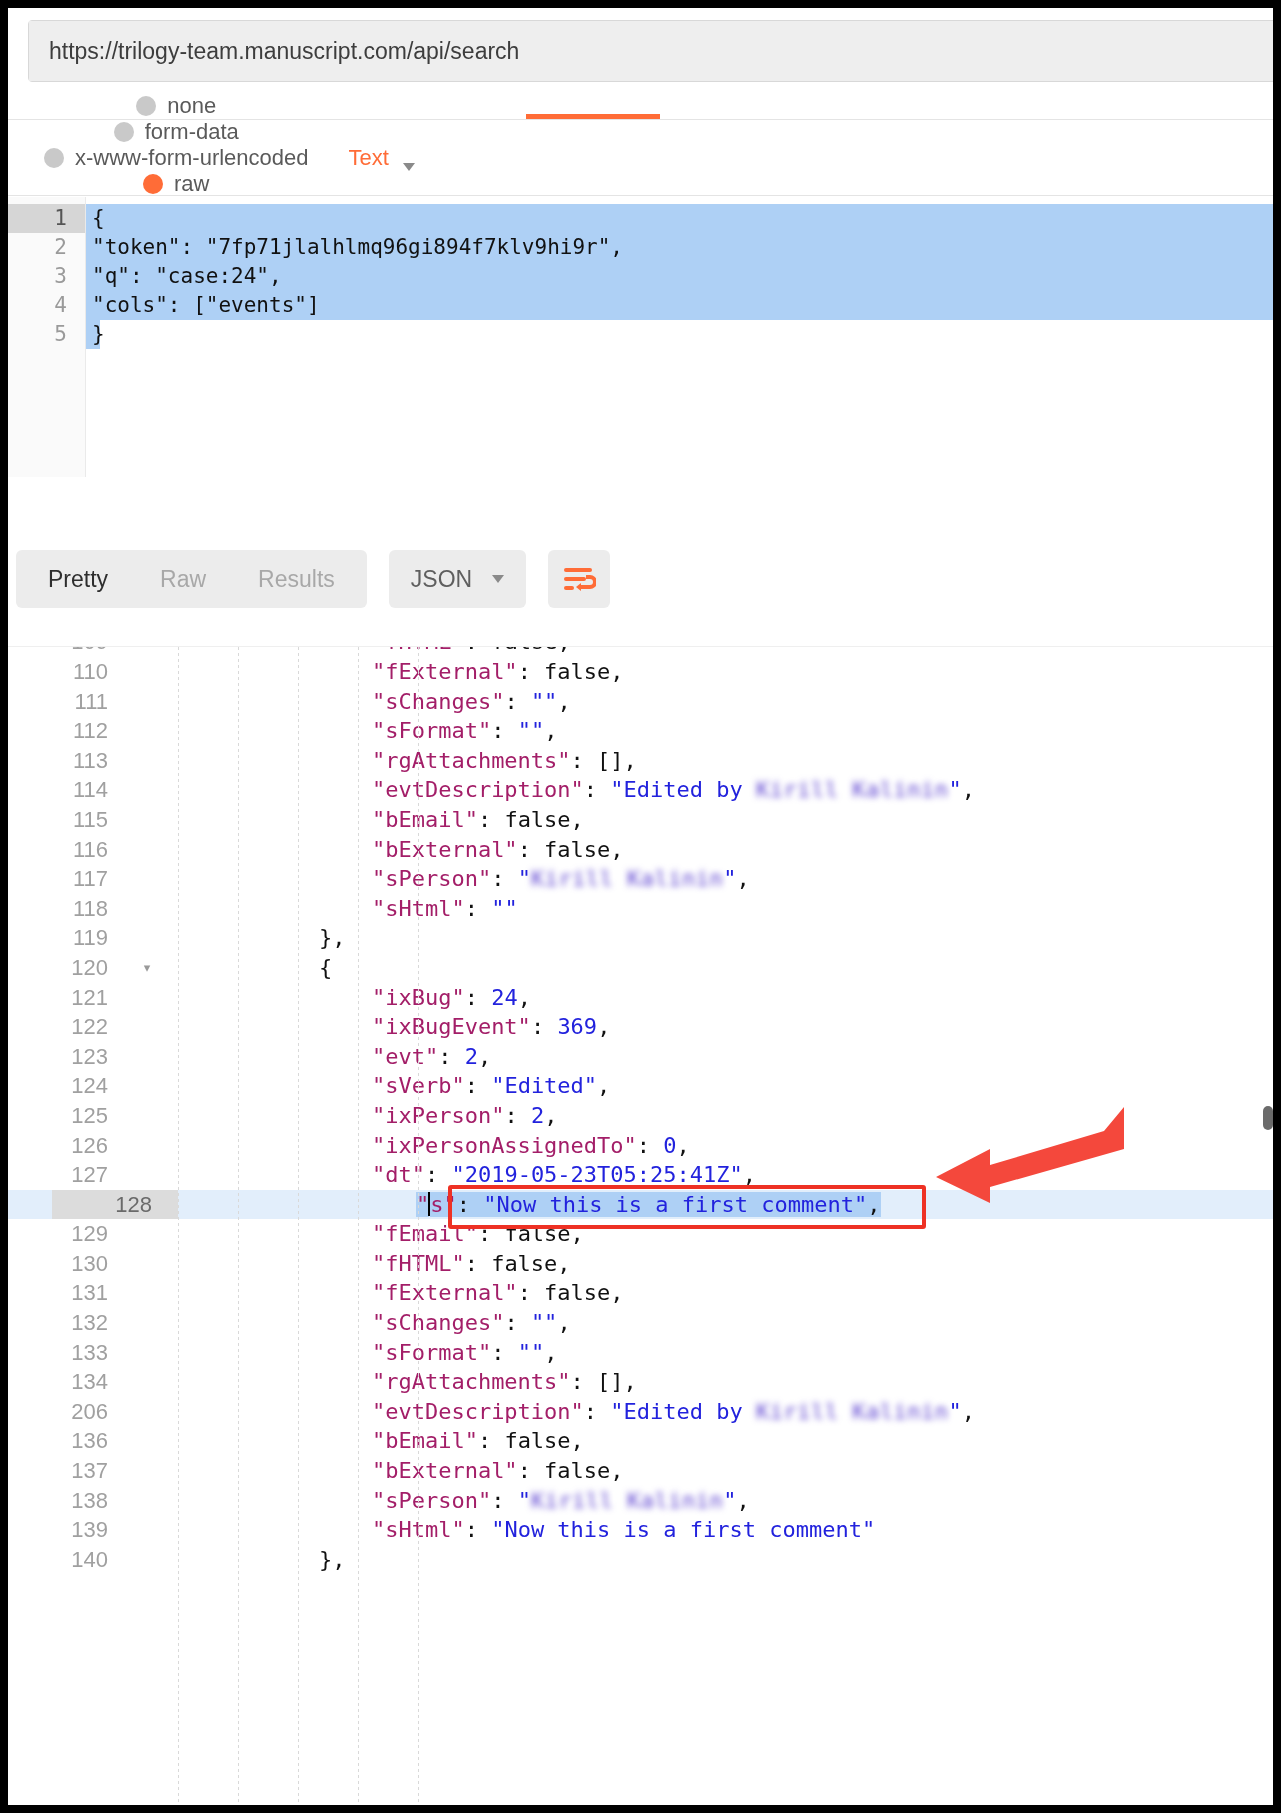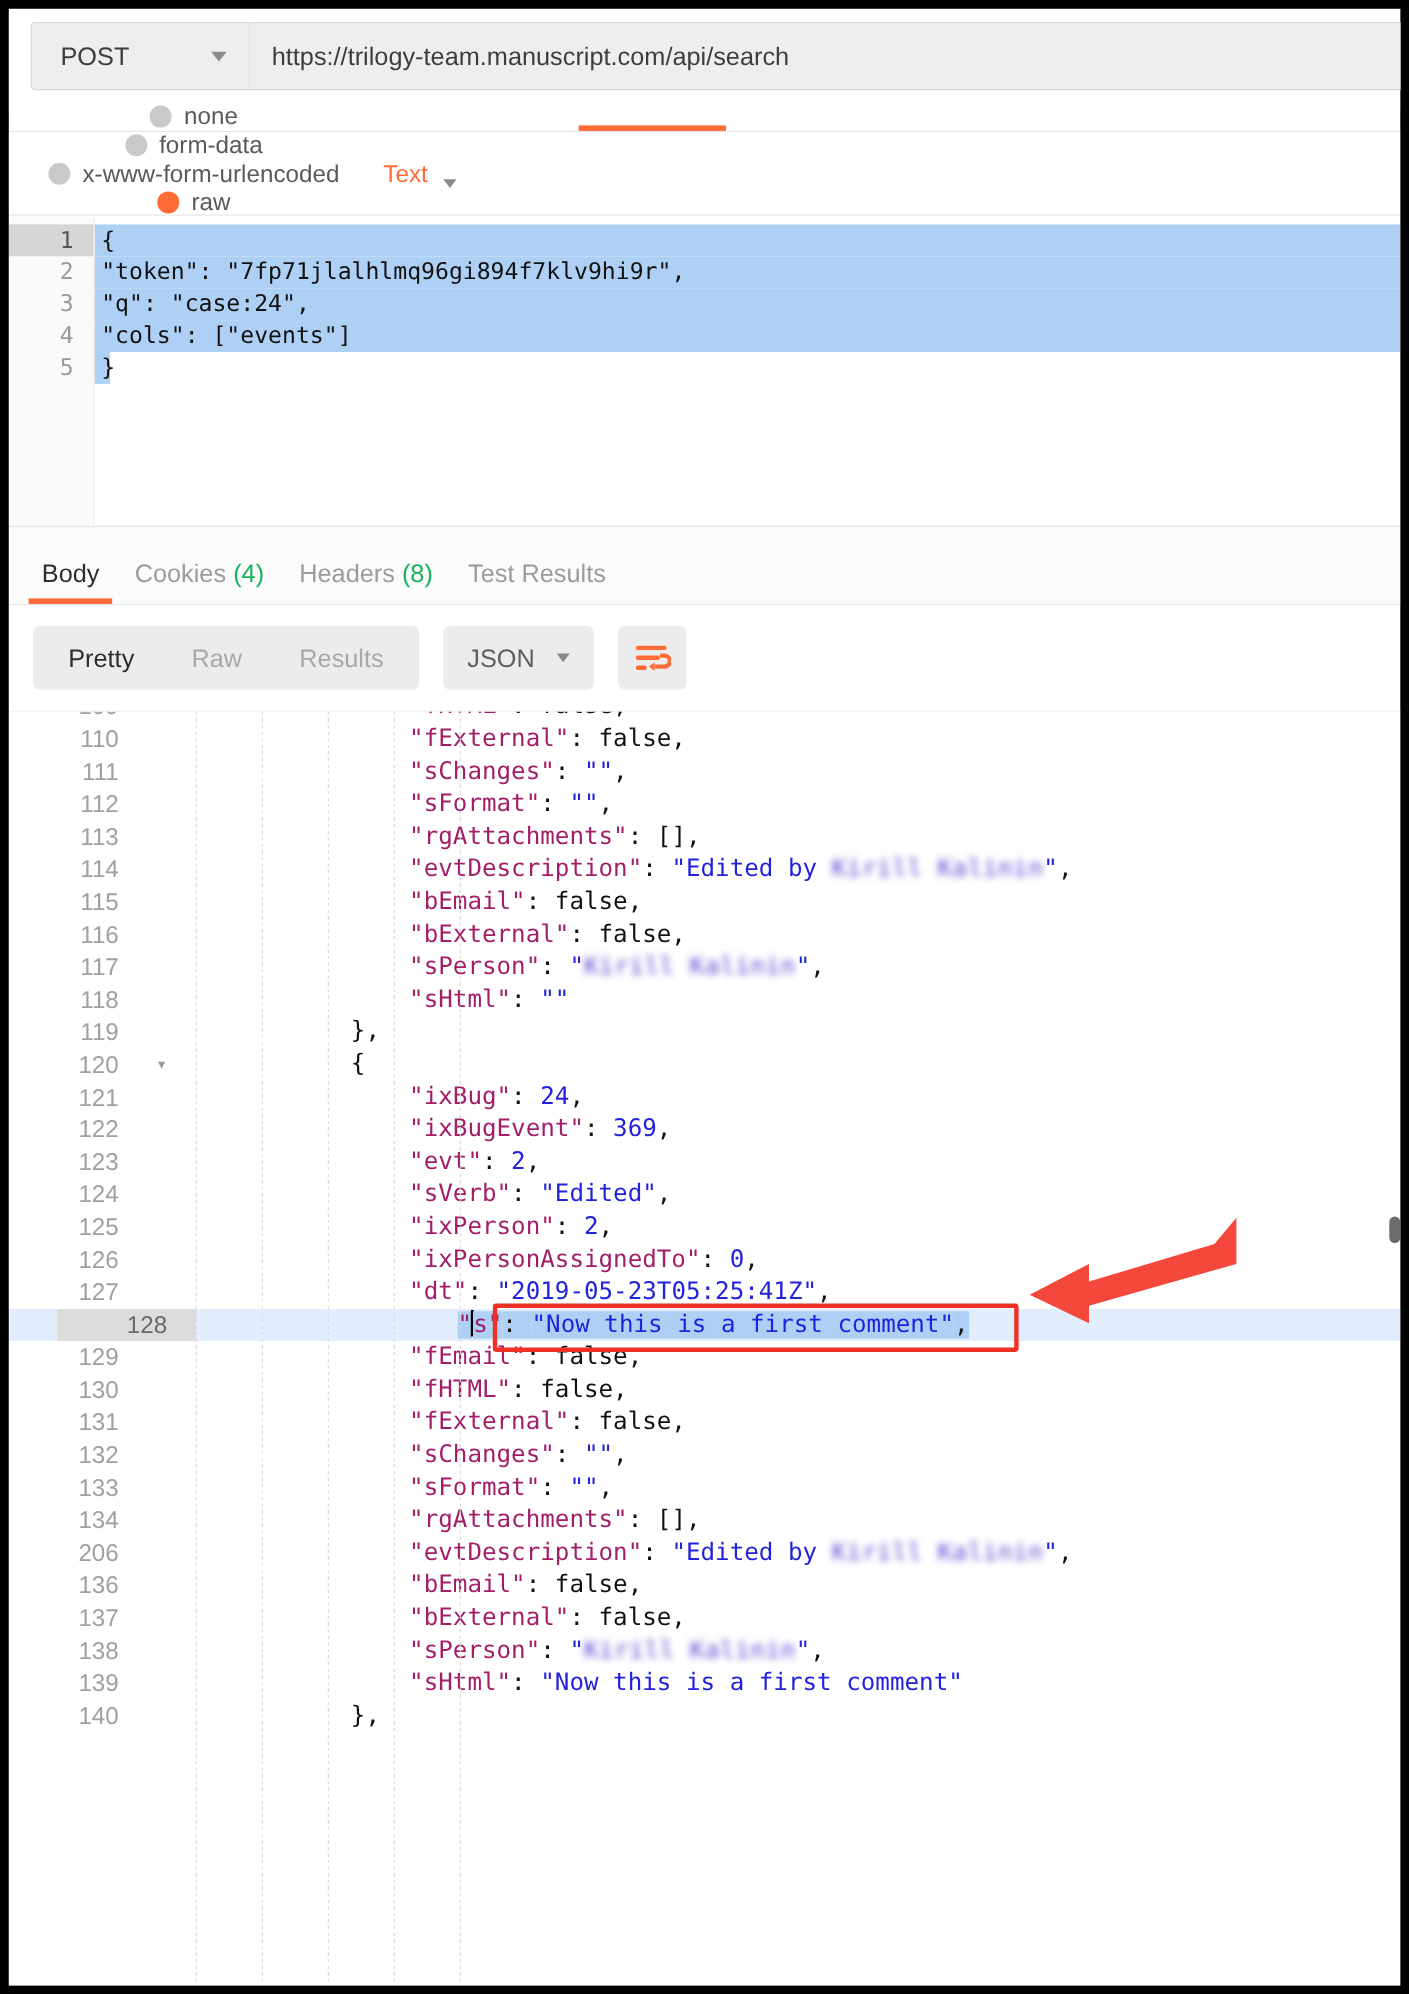--- a/index.html
+++ b/index.html
@@ -197,22 +197,22 @@
     background: #ff6c37;
   }
   .resp-tab .count { color: #1bb35e; }
 
   
   .resp-toolbar {
     position: absolute; left: 0; top: 542px;
     width: 1165px; height: 96px;
     background: #ffffff;
     display: flex;
-    align-items: center;
-    padding-left: 22px;
+    align-items: flex-start;
+    padding-left: 8px;
   }
   .seg {
     display: flex;
     background: #ececec;
     border-radius: 6px;
     height: 58px;
     align-items: center;
     padding: 0 6px;
     margin-right: 22px;
   }
@@ -348,24 +348,20 @@
     z-index: 30;
   }
 </style>
 </head>
 <body>
 
 <div id="app">
 
   <div class="urlbar">
     <div class="url-row">
-      <div class="method-box">
-        <span>POST</span>
-        <span class="caret"></span>
-      </div>
       <div class="url-input">
         <span>https://trilogy-team.manuscript.com/api/search</span>
       </div>
     </div>
   </div>
 
   <div class="req-tabstrip">
     <div class="req-tab-underline"></div>
   </div>
 
@@ -408,26 +404,20 @@
       </div>
     <div class="req-code" id="req-code">
         <div class="cl sel">{</div>
         <div class="cl sel">"token": "7fp71jlalhlmq96gi894f7klv9hi9r",</div>
         <div class="cl sel">"q": "case:24",</div>
         <div class="cl sel">"cols": ["events"]</div>
         <div class="cl sel-part">}</div>
       </div>
   </div>
 
-  <div class="resp-tabs" id="resp-tabs">
-      <div class="resp-tab active"><span>Body</span></div>
-      <div class="resp-tab"><span>Cookies</span><span class="count"> (4)</span></div>
-      <div class="resp-tab"><span>Headers</span><span class="count"> (8)</span></div>
-      <div class="resp-tab"><span>Test Results</span></div>
-    </div>
 
   <div class="resp-toolbar">
     <div class="seg" id="view-modes">
         <div class="seg-item active">Pretty</div>
         <div class="seg-item">Raw</div>
         <div class="seg-item">Results</div>
       </div>
     <div class="dd-box">
       <span class="lbl">JSON</span>
       <span class="caret-sm"></span>

